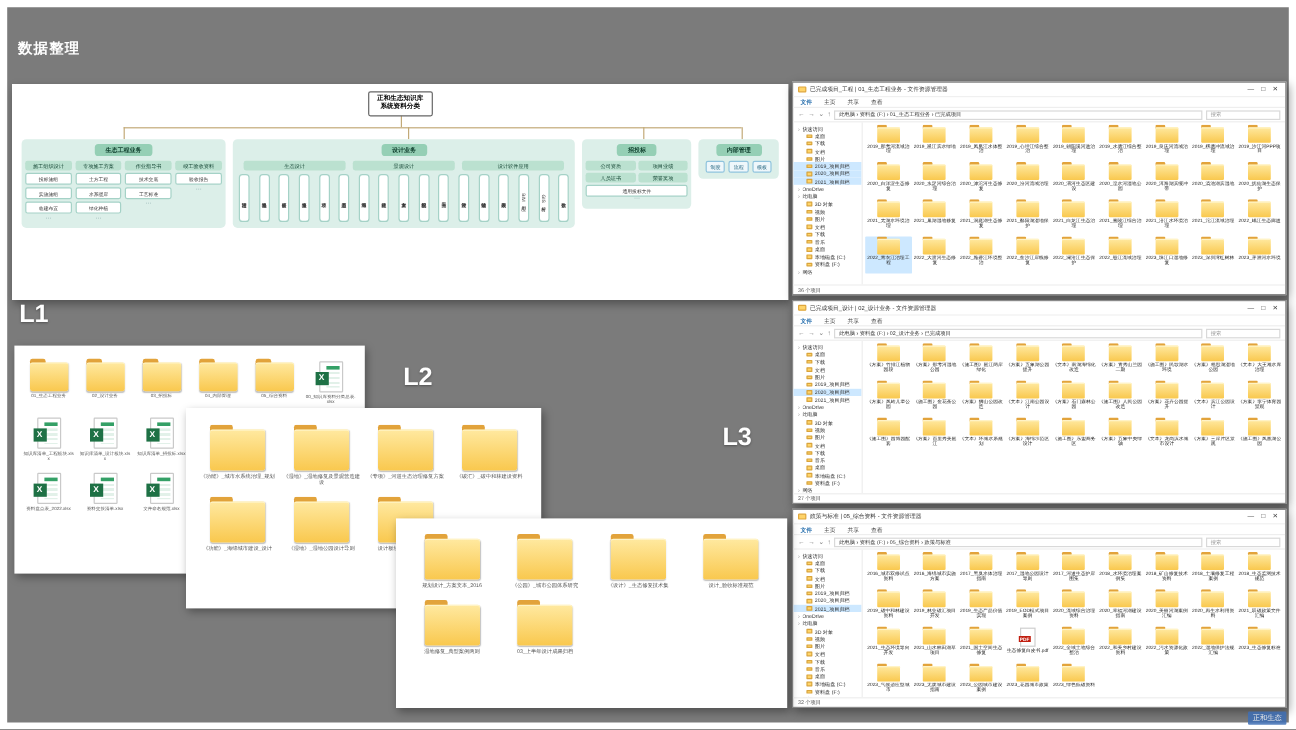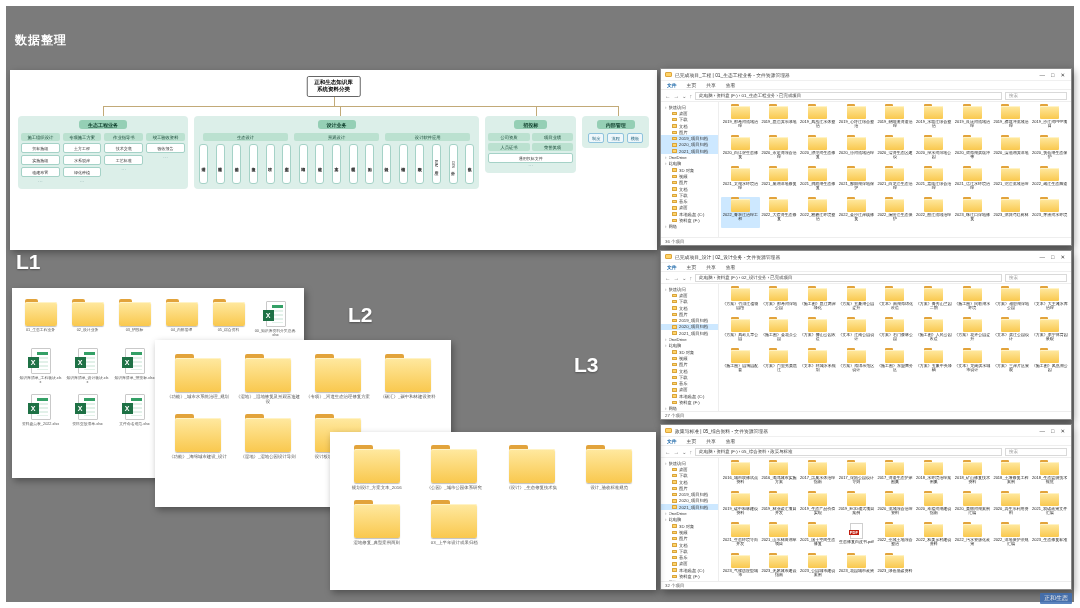--- a/index.html
+++ b/index.html
@@ -4,22 +4,22 @@
 <style>
   *{margin:0;padding:0;box-sizing:border-box}
   html,body{width:1080px;height:608px;overflow:hidden;background:#555}
   body{font-family:"Liberation Sans","DejaVu Sans",sans-serif}
   .slide{position:relative;width:1080px;height:608px;background:#7b7b7b;box-shadow:inset 0 0 0 6px #ffffff;overflow:hidden}
 
   
   .slide-title{position:absolute;left:15px;top:32px;font-size:12px;font-weight:bold;color:#fff;letter-spacing:1px}
   .lvl{position:absolute;font-size:21px;font-weight:bold;color:#fff;z-index:40;text-shadow:0 1px 2px rgba(0,0,0,.35)}
   .lvl1{left:16px;top:250px}
-  .lvl2{left:348px;top:303px}
-  .lvl3{left:574px;top:353px}
+  .lvl2{left:336px;top:303px}
+  .lvl3{left:602px;top:353px}
   .footer-logo{position:absolute;right:8px;bottom:4px;font-size:6px;color:#fff;background:#3f6fb5;padding:1px 4px;border-radius:1px;opacity:.85;z-index:50}
 
   
   .panel{position:absolute;background:#fff;box-shadow:2px 3px 7px rgba(0,0,0,.35)}
 
   
   .orgpanel{left:10px;top:70px;width:647px;height:180px}
   .oc-root{position:absolute;top:6px;left:50%;transform:translateX(-50%);background:#fff;border:1px solid #666;border-radius:2px;font-size:5.5px;font-weight:bold;text-align:center;line-height:1.35;padding:2px 7px;z-index:3}
   .oc-vstub{position:absolute;left:50%;top:25px;width:1px;height:11px;background:#c2aa78}
   .oc-hline{position:absolute;top:36px;left:14.4%;width:79.6%;height:1px;background:#c2aa78}

